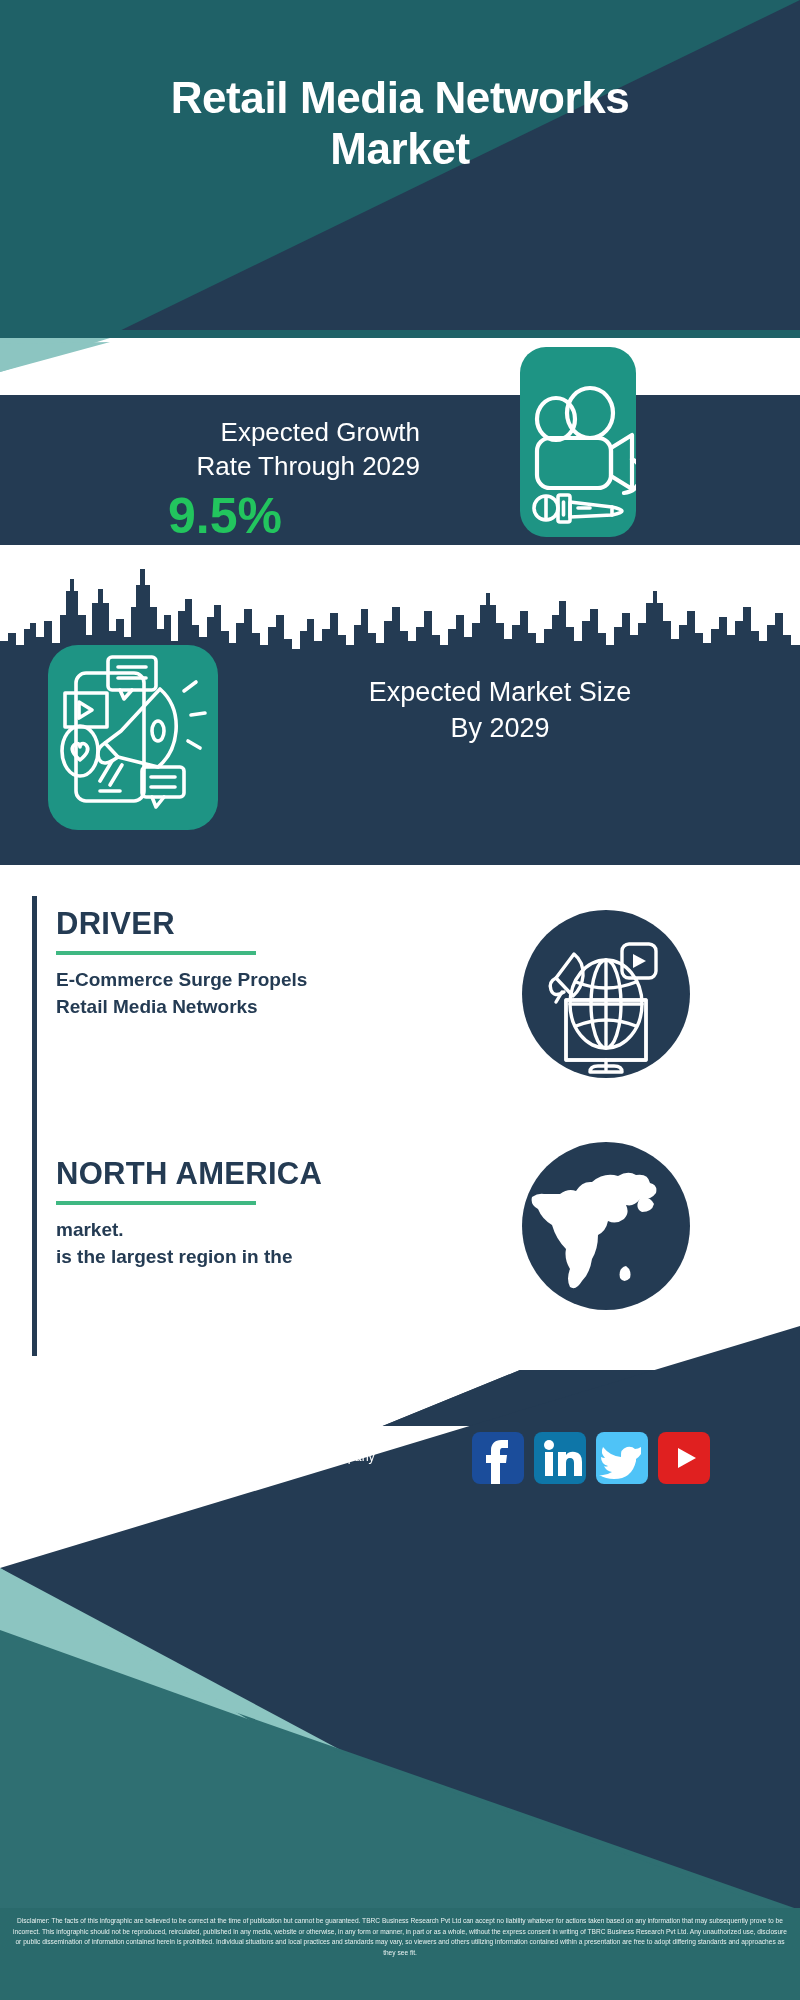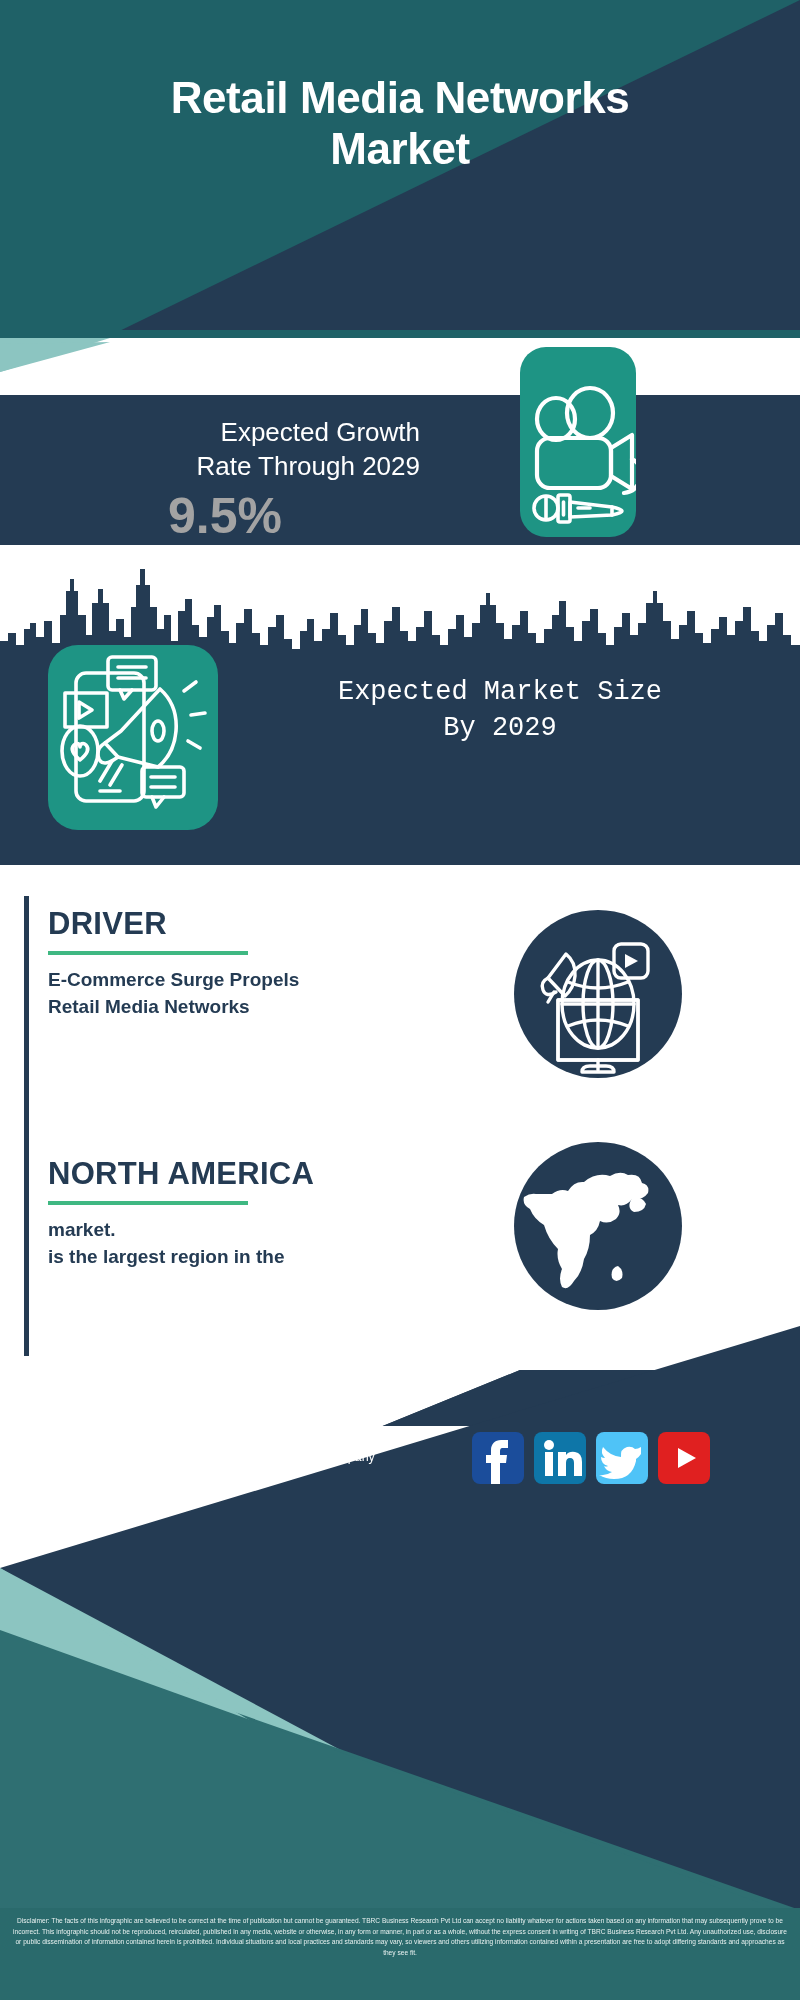--- a/index.html
+++ b/index.html
@@ -36,55 +36,54 @@
     background:#243b53;
   }
   .growth-inner { position:relative; width:800px; height:150px; }
   .growth-text {
     position:absolute; left:30px; top:20px; width:390px;
     text-align:right; color:#ffffff;
   }
   .growth-text .lbl { font-size:26px; line-height:1.32; font-weight:400; }
   .growth-value {
     position:absolute; left:30px; top:96px; width:390px; text-align:center;
-    color:#a3a3a3; font-size:50px; font-weight:bold; line-height:1;
+    color:#22c55e; font-size:50px; font-weight:bold; line-height:1;
   }
   .icon-tile {
     position:absolute; background:#1e9484; border-radius:26px;
   }
   .tile-camera { left:520px; top:-48px; width:116px; height:190px; }
 
   
   .skyline-band {
     position:absolute; left:0; top:545px; width:800px; height:320px;
     background:#ffffff; overflow:hidden;
   }
   .skyline-svg { position:absolute; left:0; top:0; }
 
   
   .market {
     position:absolute; left:0; top:655px; width:800px; height:210px;
     background:#243b53;
-    font-family:Liberation Mono, monospace;
   }
   .tile-mega { left:48px; top:-10px; width:170px; height:185px; border-radius:30px; }
   .market-text {
     position:absolute; left:240px; top:20px; width:520px; text-align:center;
     color:#ffffff;
   }
   .market-text .lbl { font-size:27px; line-height:1.33; font-weight:400; }
   .market-value {
     position:absolute; left:240px; top:95px; width:520px; text-align:center;
     color:#3ee0a0; font-size:52px; font-weight:bold; line-height:1.1;
   }
 
   
   .content { position:absolute; left:0; top:866px; width:800px; height:504px; background:#fff; }
 
-  .block { position:absolute; left:24px; width:752px; }
+  .block { position:absolute; left:32px; width:752px; }
   .vrule { position:absolute; left:0; top:0; width:5px; background:#243b53; }
   .btxt { position:absolute; left:24px; width:420px; }
   .btitle {
     font-size:31px; font-weight:bold; color:#243b53;
     letter-spacing:0.3px; line-height:1.05;
   }
   .bunderline { width:200px; height:4px; background:#3fb882; margin:10px 0 12px 0; }
   .bbody { font-size:19px; font-weight:bold; color:#243b53; line-height:1.42; }
 
   .circle-icon {

